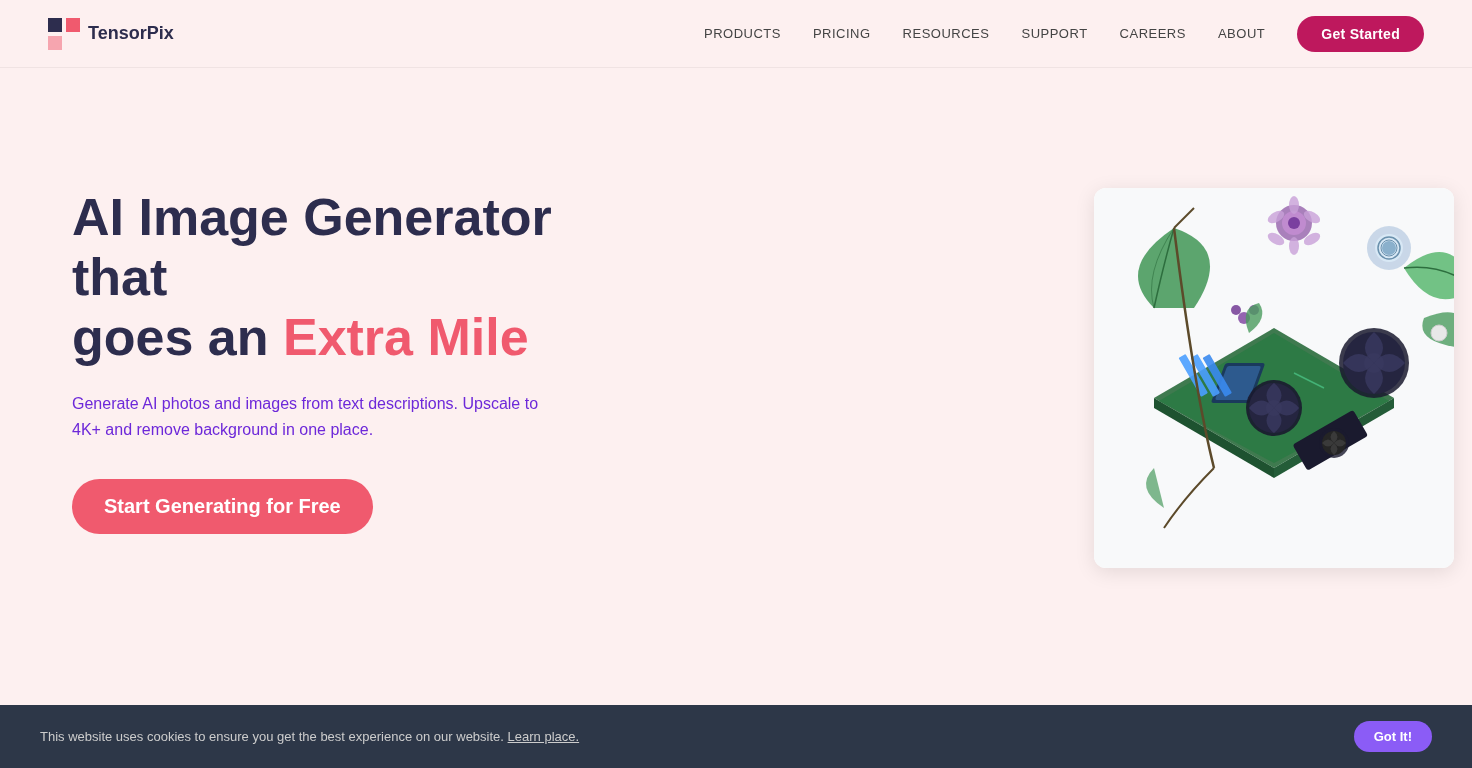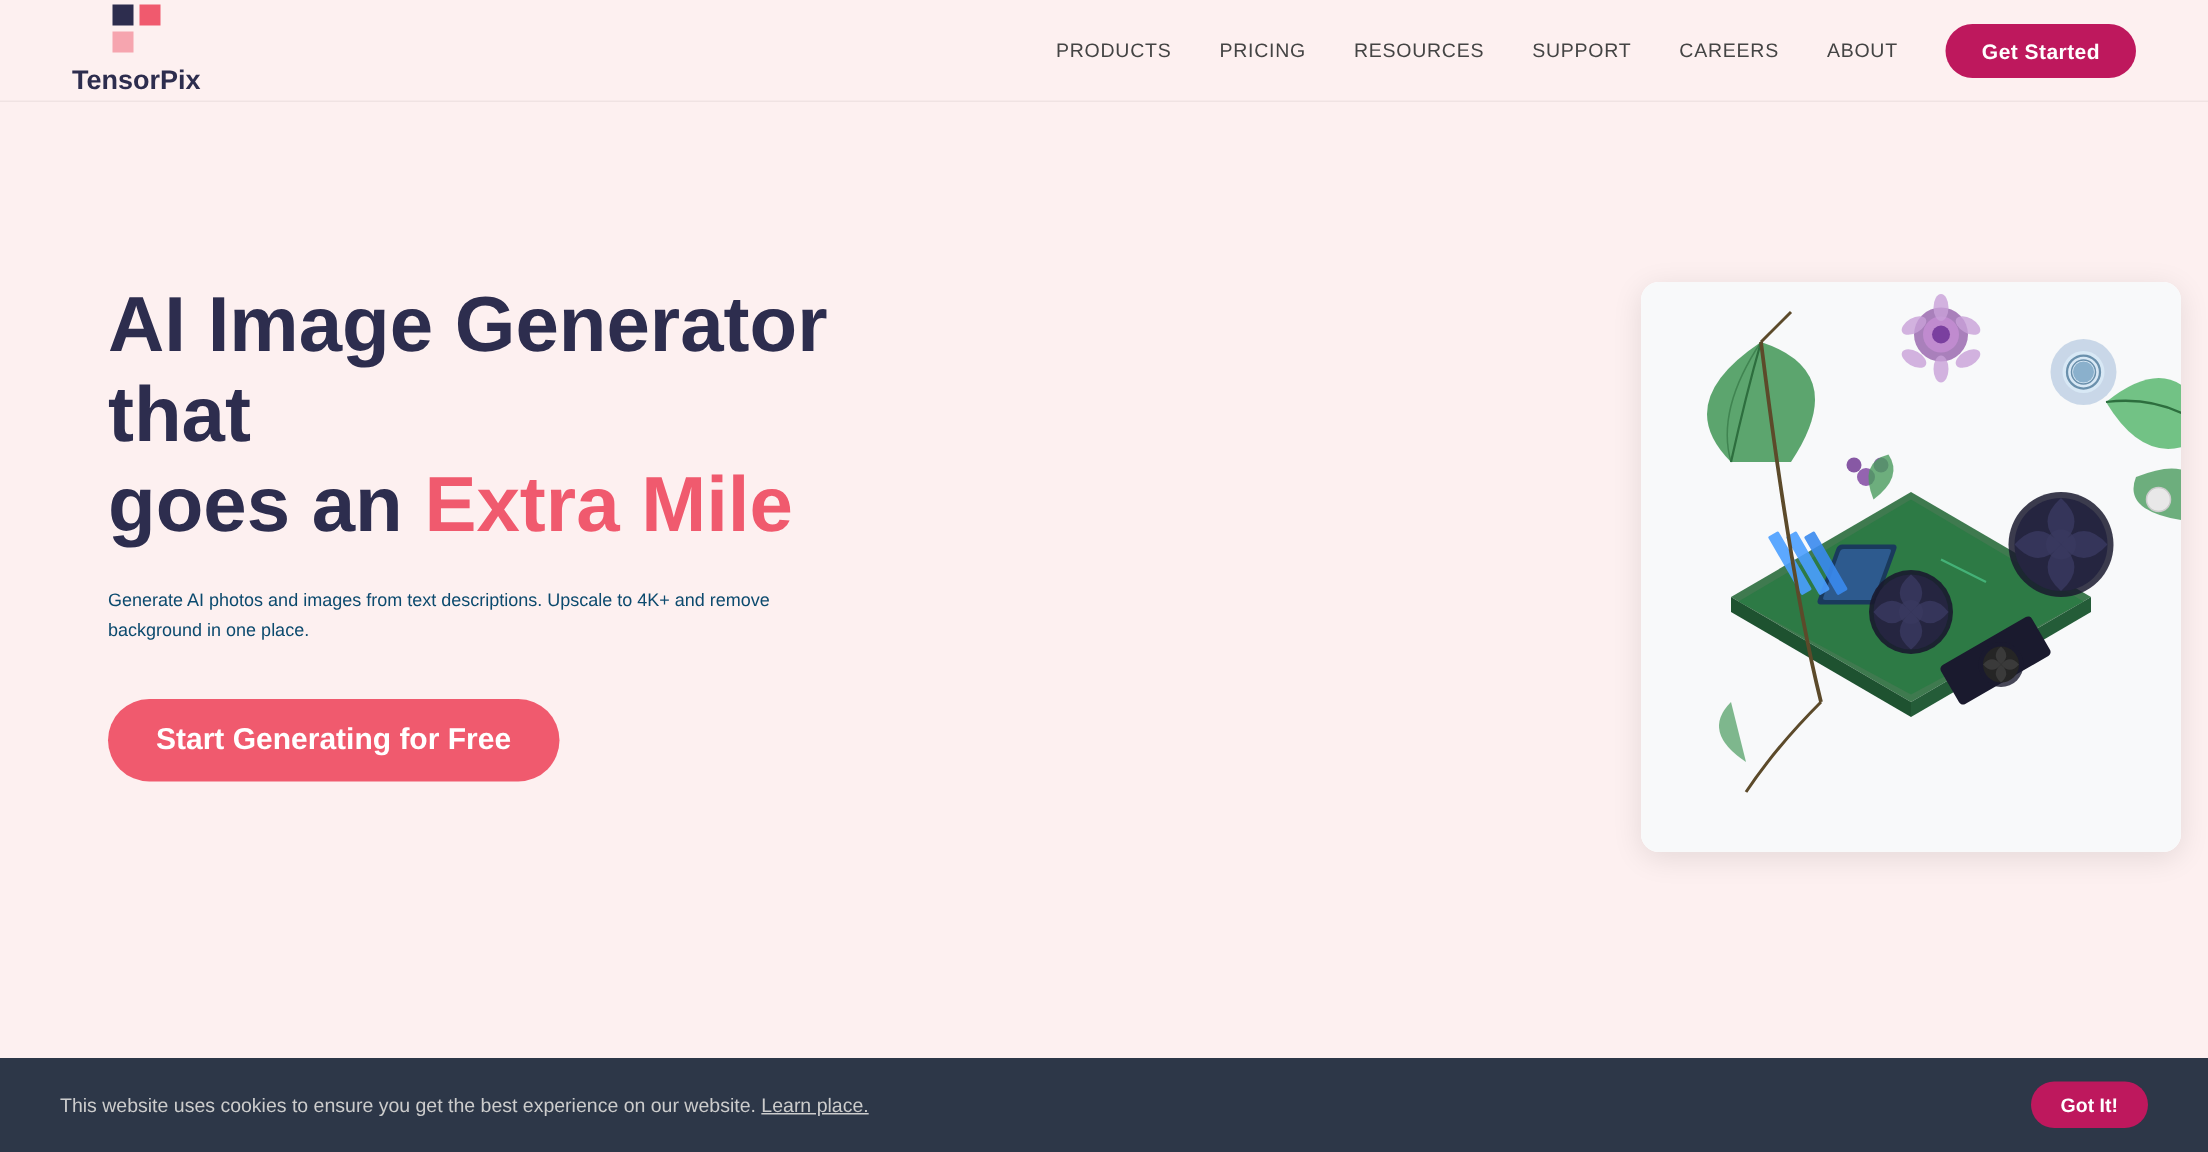--- a/index.html
+++ b/index.html
@@ -4,21 +4,21 @@
   <style>
     * { margin: 0; padding: 0; box-sizing: border-box; }
     body { font-family: -apple-system, BlinkMacSystemFont, 'Segoe UI', sans-serif; background: #fdf0f0; min-height: 768px; overflow-x: hidden; }
 
     
     nav {
       display: flex; align-items: center; justify-content: space-between;
       padding: 0 48px; height: 68px; background: #fdf0f0;
       border-bottom: 1px solid rgba(0,0,0,0.05);
     }
-    .logo { display: flex; align-items: center; gap: 8px; cursor: pointer; flex-direction: column; }
+    .logo { display: flex; align-items: center; gap: 8px; cursor: pointer; }
     .logo-icon { width: 32px; height: 32px; position: relative; }
     .logo-icon .sq1 { position: absolute; top: 0; left: 0; width: 14px; height: 14px; background: #2d2d4e; }
     .logo-icon .sq2 { position: absolute; top: 0; right: 0; width: 14px; height: 14px; background: #f05a6e; }
     .logo-icon .sq3 { position: absolute; bottom: 0; left: 0; width: 14px; height: 14px; background: #f05a6e; opacity: 0.5; }
     .logo-text { font-size: 18px; font-weight: 600; color: #2d2d4e; }
 
     .nav-links { display: flex; align-items: center; gap: 32px; }
     .nav-link { font-size: 13px; font-weight: 500; color: #444; text-decoration: none; letter-spacing: 0.5px; cursor: pointer; }
     .btn-get-started {
       background: #be185d; color: white; border: none; border-radius: 24px;
@@ -27,21 +27,21 @@
     }
 
     
     .hero {
       display: flex; align-items: flex-start; justify-content: space-between;
       padding: 80px 48px 60px 72px; position: relative; min-height: 620px;
     }
     .hero-left { max-width: 580px; padding-top: 40px; }
     .hero-title { font-size: 52px; font-weight: 800; line-height: 1.15; color: #2d2d4e; margin-bottom: 24px; }
     .hero-title .accent { color: #f05a6e; }
-    .hero-desc { font-size: 12px; color: #0c4a6e; line-height: 1.6; max-width: 480px; margin-bottom: 36px; }
+    .hero-desc { font-size: 16px; color: #6d28d9; line-height: 1.6; max-width: 480px; margin-bottom: 36px; }
     .btn-start {
       background: #f05a6e; color: white; border: none; border-radius: 32px;
       padding: 16px 32px; font-size: 20px; font-weight: 700; cursor: pointer;
     }
 
     
     .hero-right {
       display: flex; flex-direction: column; align-items: flex-start;
       gap: 16px; padding-top: 60px; flex-shrink: 0; position: relative;
     }
@@ -81,21 +81,21 @@
     
     .cookie-banner {
       position: fixed; bottom: 0; left: 0; right: 0;
       background: #2d3748; color: white;
       display: flex; align-items: center; justify-content: space-between;
       padding: 16px 40px; z-index: 1000;
     }
     .cookie-text { font-size: 13px; color: #ccc; }
     .cookie-text a { color: #ccc; }
     .btn-gotit {
-      background: #be185d; color: white; border: none; border-radius: 20px;
+      background: #8b5cf6; color: white; border: none; border-radius: 20px;
       padding: 8px 20px; font-size: 13px; font-weight: 600; cursor: pointer;
     }
   </style>
 </head>
 <body>
 
 <nav>
   <div class="logo">
     <div class="logo-icon">
       <div class="sq1"></div>

